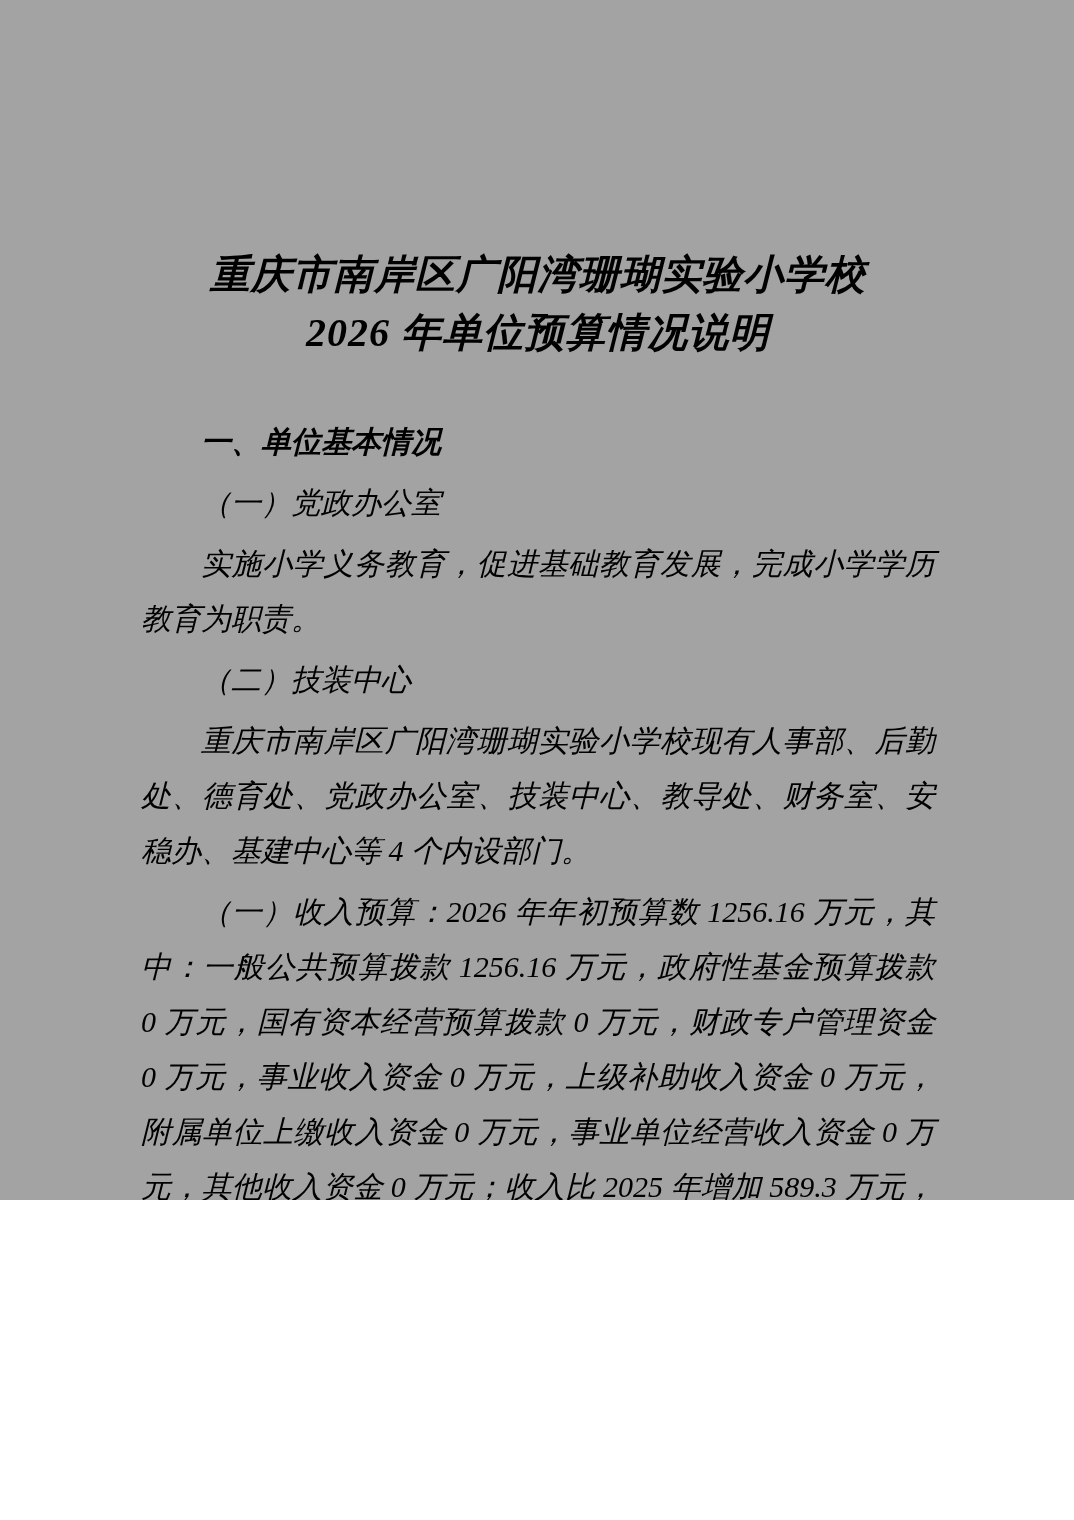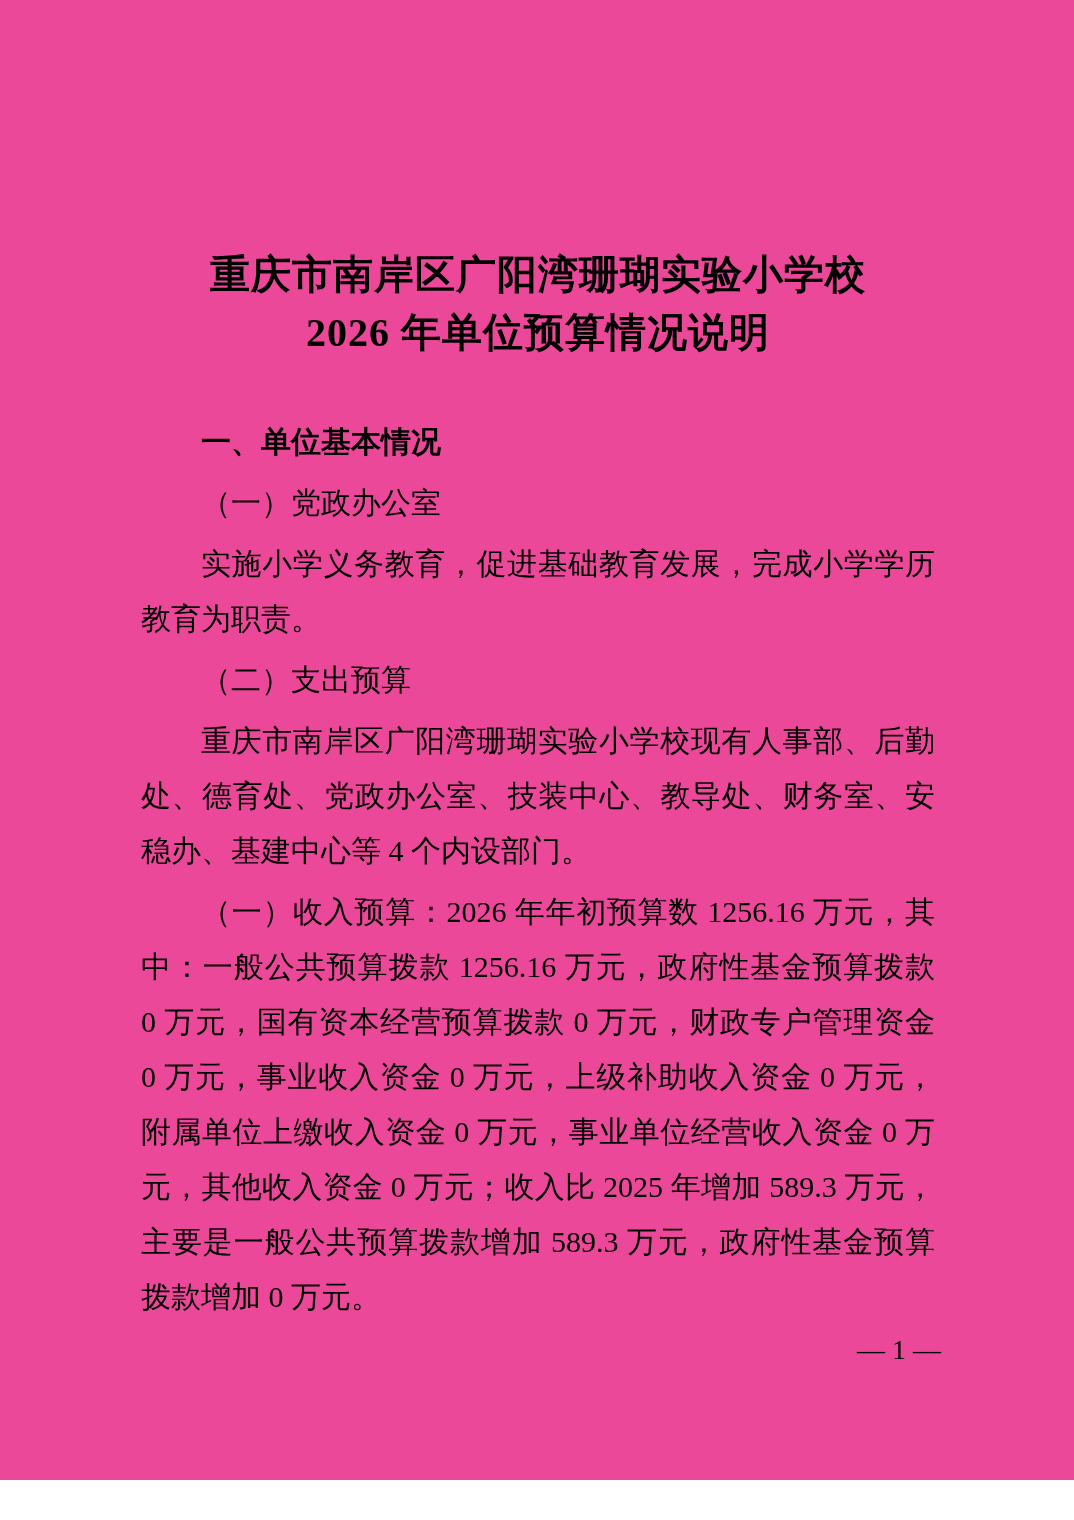--- a/index.html
+++ b/index.html
@@ -3,25 +3,26 @@
 <meta charset="utf-8">
 <style>
   html, body {
     margin: 0;
     padding: 0;
     background: #ffffff;
   }
   .page {
     position: relative;
     width: 1074px;
-    height: 1480px;
-    background: #ec4899;
+    height: 1200px;
+    background: #a3a3a3;
     color: #000000;
     overflow: hidden;
     font-family: "Liberation Serif", serif;
+    font-style: italic;
   }
   .content {
     position: absolute;
     left: 135px;
     top: 0;
     width: 806px;
     padding-top: 246px;
     box-sizing: content-box;
   }
   .doc-title {
@@ -75,21 +76,21 @@
       <div>2026 年单位预算情况说明</div>
     </div>
 
     <div class="body-block">
       <p class="section-heading">一、单位基本情况</p>
 
       <p class="sub-heading">（一）党政办公室</p>
 
       <p class="para">实施小学义务教育，促进基础教育发展，完成小学学历教育为职责。</p>
 
-      <p class="sub-heading">（二）支出预算</p>
+      <p class="sub-heading">（二）技装中心</p>
 
       <p class="para">重庆市南岸区广阳湾珊瑚实验小学校现有人事部、后勤处、德育处、党政办公室、技装中心、教导处、财务室、安稳办、基建中心等 4 个内设部门。</p>
 
 
       <p class="para">（一）收入预算：2026 年年初预算数 1256.16 万元，其中：一般公共预算拨款 1256.16 万元，政府性基金预算拨款 0 万元，国有资本经营预算拨款 0 万元，财政专户管理资金 0 万元，事业收入资金 0 万元，上级补助收入资金 0 万元，附属单位上缴收入资金 0 万元，事业单位经营收入资金 0 万元，其他收入资金 0 万元；收入比 2025 年增加 589.3 万元，主要是一般公共预算拨款增加 589.3 万元，政府性基金预算拨款增加 0 万元。</p>
 
 
       <div class="page-number">— 1 —</div>
     </div>
 

